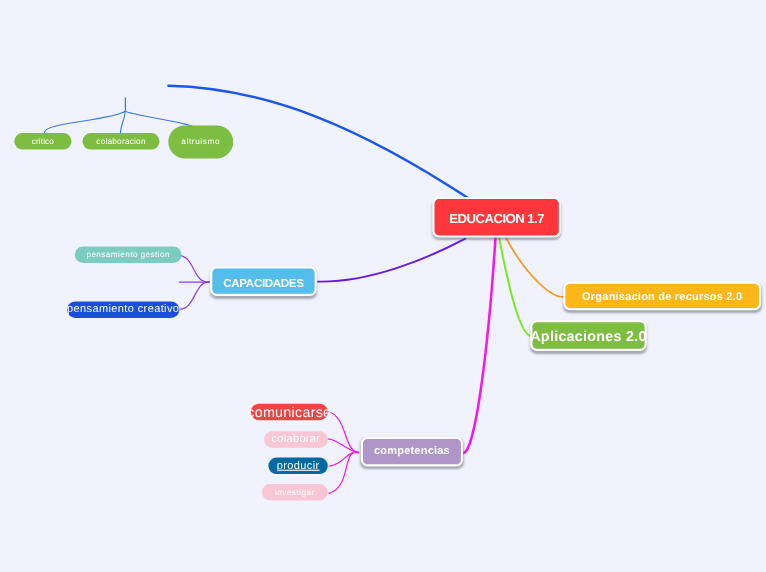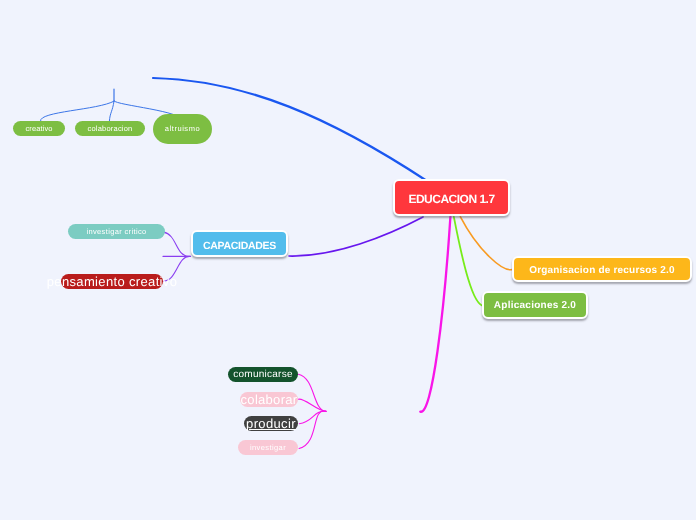--- a/index.html
+++ b/index.html
@@ -57,50 +57,53 @@
     <path d="M163.5,281 C177.1,281.3 177.4,254.8 190.4,256.5" fill="none" stroke="#8a3ef0" stroke-width="1.1" stroke-linecap="round"></path>
     <path d="M298.4,374.3 C315.6,378.3 312.3,410.1 326,411.4" fill="none" stroke="#f915e8" stroke-width="1.1" stroke-linecap="round"></path>
     <path d="M298.4,399.2 C305.1,397.9 316.2,410.6 326,411.4" fill="none" stroke="#f915e8" stroke-width="1.1" stroke-linecap="round"></path>
     <path d="M299.3,423.7 C313.5,422.2 313.4,410.1 326,411.3" fill="none" stroke="#f915e8" stroke-width="1.1" stroke-linecap="round"></path>
     <path d="M299.1,448.5 C319.9,442.8 310.7,407.2 326,411.3" fill="none" stroke="#f915e8" stroke-width="1.1" stroke-linecap="round"></path>
   </svg>
 
   <div class="node main" style="left:393px;top:179px;width:117px;height:37px;background:#ff373c;color:#ffffff;font-size:12px;letter-spacing:-0.5px;padding-top:3px;">
     <span class="node-label">EDUCACION 1.7</span>
   </div>
-  <div class="node main" style="left:191px;top:230px;width:97px;height:27px;background:#53bdec;color:#ffffff;font-size:10.5px;letter-spacing:-0.3px;padding-top:5px;">
+  <div class="node main" style="left:191px;top:242px;width:97px;height:27px;background:#53bdec;color:#ffffff;font-size:10.5px;letter-spacing:-0.3px;padding-top:5px;">
     <span class="node-label">CAPACIDADES</span>
   </div>
   <div class="node main" style="left:512px;top:256px;width:180px;height:26px;background:#fdb71a;color:#ffffff;font-size:10px;letter-spacing:0.2px;padding-top:3px;">
     <span class="node-label">Organisacion de recursos 2.0</span>
   </div>
-  <div class="node main" style="left:482px;top:291px;width:106px;height:28px;background:#7dbe42;color:#ffffff;font-size:10px;letter-spacing:0.25px;padding-top:1px;">
+  <div class="node main" style="left:482px;top:291px;width:106px;height:28px;background:#7dbe42;color:#ffffff;font-size:13px;letter-spacing:0.25px;padding-top:1px;">
     <span class="node-label">Aplicaciones 2.0</span>
   </div>
+  <div class="node main" style="left:328px;top:397px;width:93px;height:27px;background:#b095c8;color:#ffffff;font-size:10px;letter-spacing:0.2px;padding-top:1px;">
+    <span class="node-label">competencias</span>
+  </div>
   <div class="node leaf" style="left:13px;top:121px;width:52px;height:15px;background:#7dbe42;color:#ffffff;font-size:7.5px;letter-spacing:0.1px;padding-top:0px;">
-    <span class="node-label">creativo</span>
+    <span class="node-label">critico</span>
   </div>
   <div class="node leaf" style="left:75px;top:121px;width:70px;height:15px;background:#7dbe42;color:#ffffff;font-size:7.5px;letter-spacing:0.2px;padding-top:0px;justify-content:center;">
     <span class="node-label">colaboracion</span>
   </div>
   <div class="node leaf" style="left:153px;top:114px;width:59px;height:30px;background:#7dbe42;color:#ffffff;font-size:7.5px;letter-spacing:0.55px;padding-top:0px;">
     <span class="node-label">altruismo</span>
   </div>
   <div class="node leaf" style="left:68px;top:224px;width:97px;height:15px;background:#7cccc2;color:#ffffff;font-size:7.5px;letter-spacing:0.35px;padding-top:0px;">
-    <span class="node-label">investigar critico</span>
+    <span class="node-label">pensamiento gestion</span>
   </div>
-  <div class="node leaf" style="left:61px;top:274px;width:102px;height:15px;background:#b91c1c;color:#ffffff;font-size:13px;letter-spacing:0.35px;padding-top:0px;">
+  <div class="node leaf" style="left:61px;top:274px;width:102px;height:15px;background:#1d4ed8;color:#ffffff;font-size:10px;letter-spacing:0.35px;padding-top:0px;">
     <span class="node-label">pensamiento creativo</span>
   </div>
-  <div class="node leaf" style="left:228px;top:367px;width:70px;height:15px;background:#14532d;color:#ffffff;font-size:10px;letter-spacing:0.25px;padding-top:0px;">
+  <div class="node leaf" style="left:228px;top:367px;width:70px;height:15px;background:#ef4444;color:#ffffff;font-size:13px;letter-spacing:0.25px;padding-top:0px;">
     <span class="node-label">comunicarse</span>
   </div>
-  <div class="node leaf" style="left:240px;top:392px;width:58px;height:15px;background:#f9c7d4;color:#ffffff;font-size:13px;letter-spacing:0.3px;padding-top:0px;">
+  <div class="node leaf" style="left:240px;top:392px;width:58px;height:15px;background:#f9c7d4;color:#ffffff;font-size:10px;letter-spacing:0.3px;padding-top:0px;">
     <span class="node-label">colaborar</span>
   </div>
-  <div class="node leaf" style="left:244px;top:416px;width:54px;height:15px;background:#404040;color:#ffffff;font-size:13px;letter-spacing:0.35px;padding-top:0px;text-decoration:underline;">
+  <div class="node leaf" style="left:244px;top:416px;width:54px;height:15px;background:#0369a1;color:#ffffff;font-size:10px;letter-spacing:0.35px;padding-top:0px;text-decoration:underline;">
     <span class="node-label">producir</span>
   </div>
   <div class="node leaf" style="left:238px;top:440px;width:60px;height:15px;background:#f9c7d4;color:#ffffff;font-size:7.5px;letter-spacing:0.4px;padding-top:0px;">
     <span class="node-label">investigar</span>
   </div>
 
 </div>
 
 </body></html>

